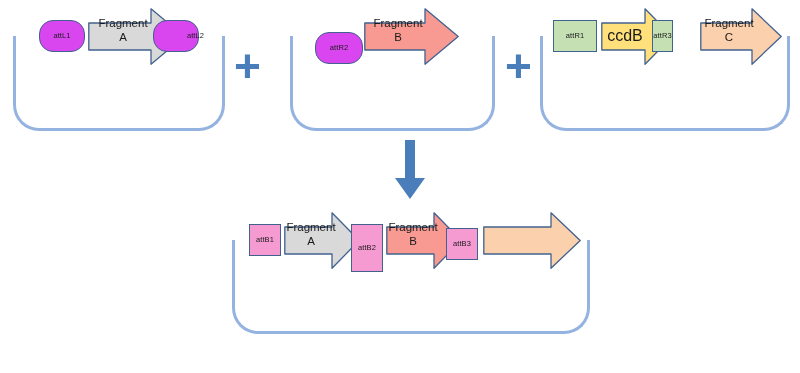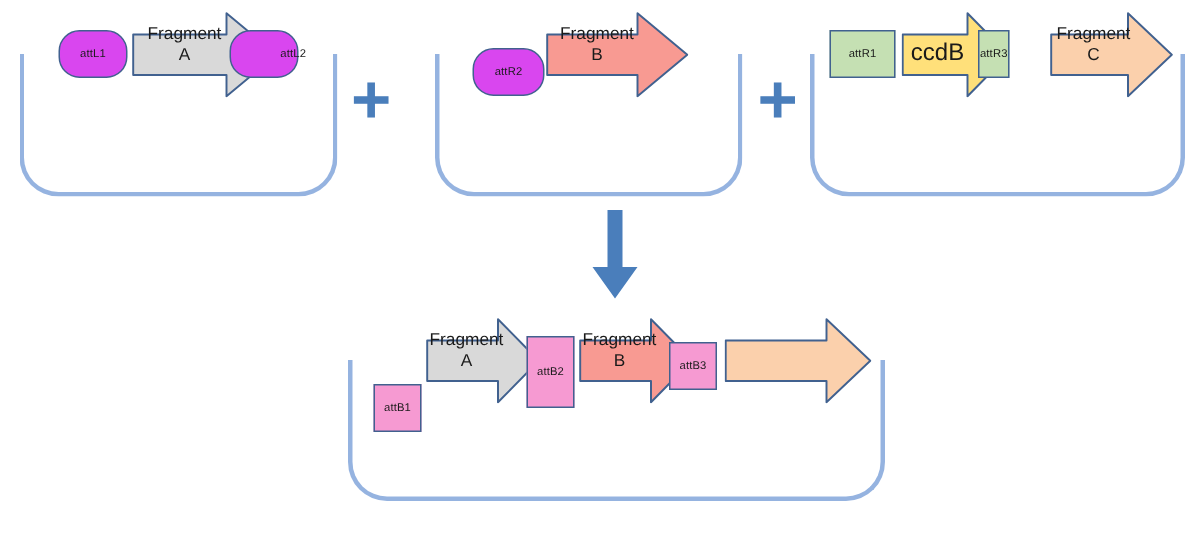--- a/index.html
+++ b/index.html
@@ -122,21 +122,21 @@
     <span>Fragment</span>
     <span>C</span>
   </div>
 
   <svg class="down-arrow" style="left:394px; top:140px;" width="32" height="60" viewBox="0 0 32 60">
     <polygon points="11,0 21,0 21,38 31,38 16,59 1,38 11,38" fill="#4a7ebb"></polygon>
   </svg>
 
   <div class="backbone" style="left:232px; top:240px; width:358px; height:94px;"></div>
 
-  <div class="att-box att-pink" style="left:249px; top:224px; width:32px; height:32px;margin-top:32px;">
+  <div class="att-box att-pink" style="left:249px; top:224px; width:32px; height:32px;">
     <span>attB1</span>
   </div>
 
   <svg class="down-arrow" style="left:284px; top:212px;" width="76" height="57" viewBox="0 0 76 57">
     <polygon points="0.8,15 48,15 48,0.8 75.2,28.5 48,56.2 48,42 0.8,42" fill="#d9d9d9" stroke="#41618f" stroke-width="1.3" stroke-linejoin="round"></polygon>
   </svg>
   <div style="position:absolute; left:284px; top:218px; width:54px; height:34px; display:flex; flex-direction:column; align-items:center; justify-content:center; font-size:11.5px; color:#1a1a1a; line-height:1.18; z-index:3;">
     <span>Fragment</span>
     <span>A</span>
   </div>

